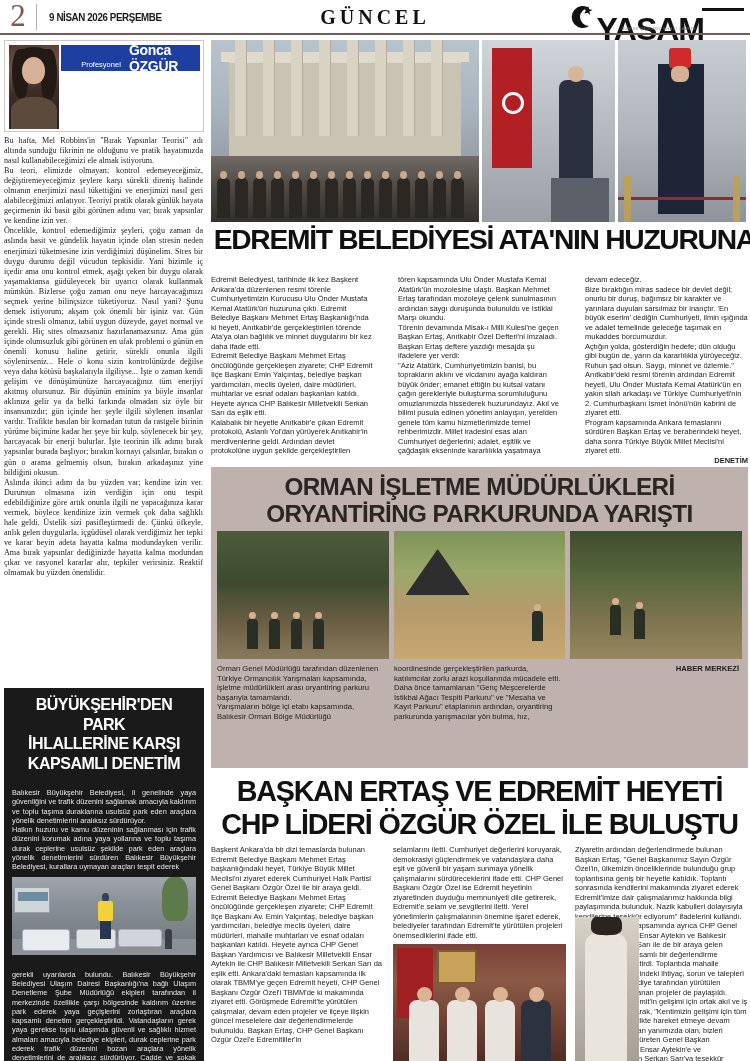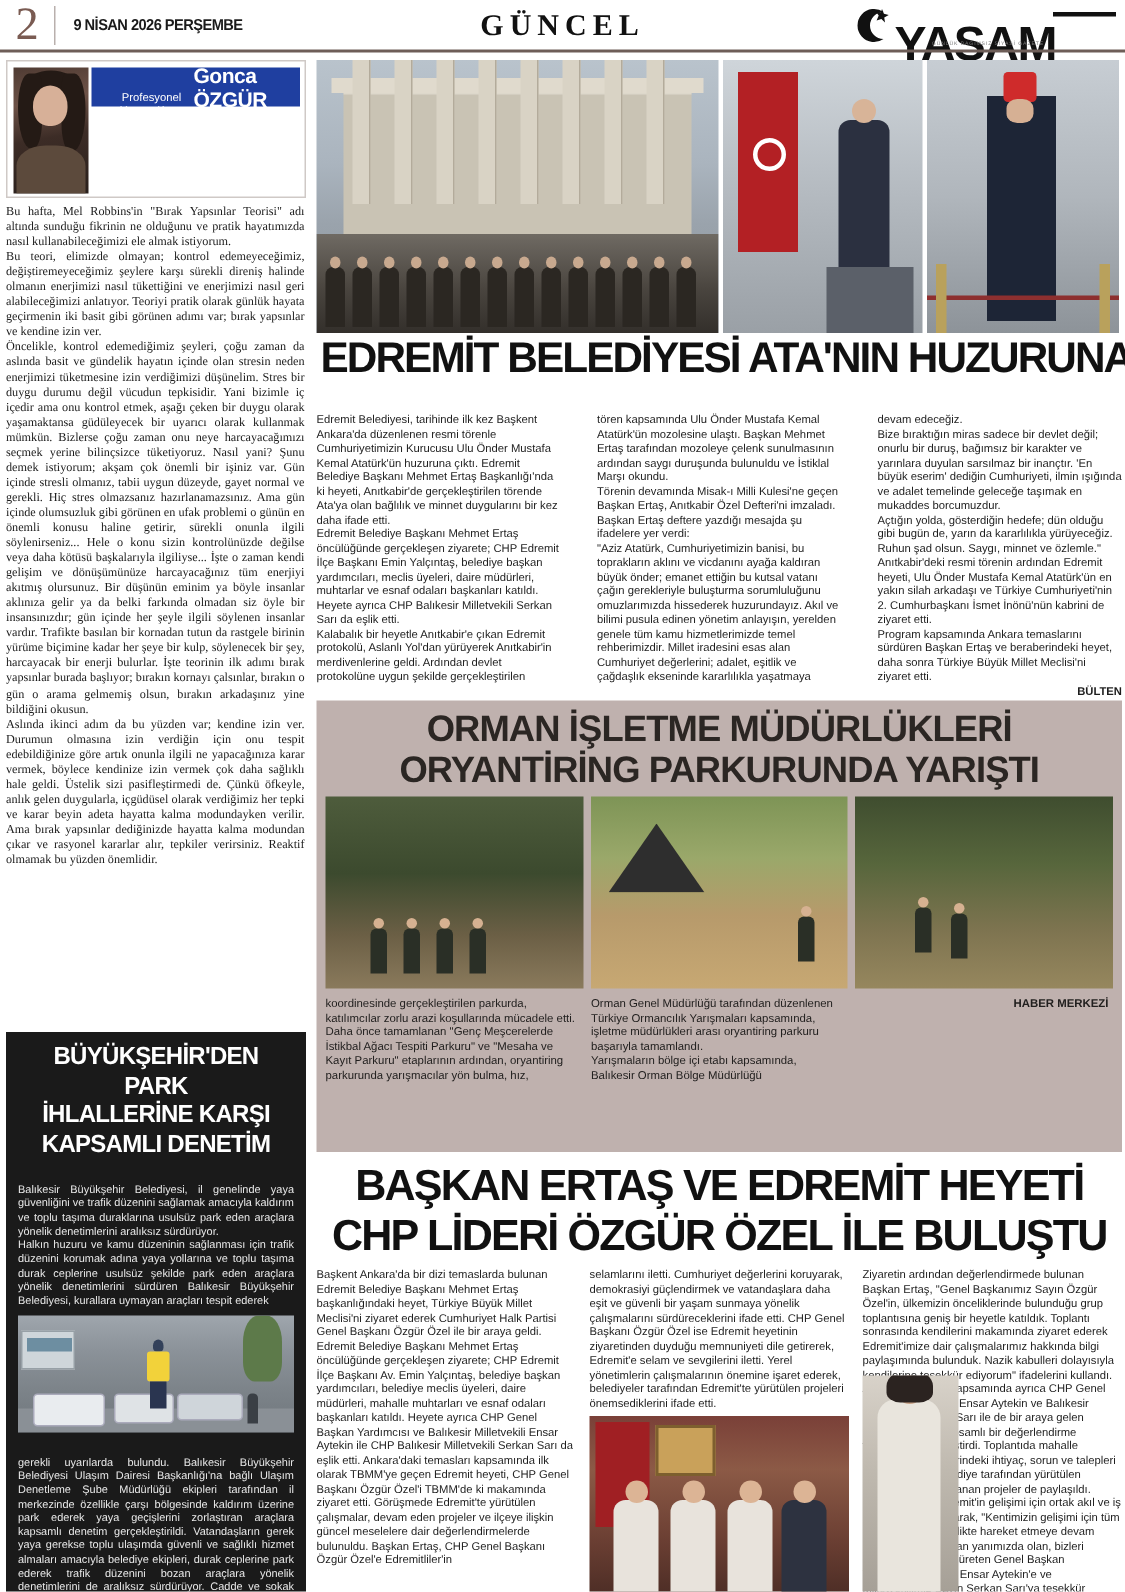--- a/index.html
+++ b/index.html
@@ -392,21 +392,21 @@
         <div class="story-text" style="white-space:pre-line">tören kapsamında Ulu Önder Mustafa Kemal Atatürk'ün mozolesine ulaştı. Başkan Mehmet Ertaş tarafından mozoleye çelenk sunulmasının ardından saygı duruşunda bulunuldu ve İstiklal Marşı okundu.
 Törenin devamında Misak-ı Milli Kulesi'ne geçen Başkan Ertaş, Anıtkabir Özel Defteri'ni imzaladı. Başkan Ertaş deftere yazdığı mesajda şu ifadelere yer verdi:
 "Aziz Atatürk, Cumhuriyetimizin banisi, bu toprakların aklını ve vicdanını ayağa kaldıran büyük önder; emanet ettiğin bu kutsal vatanı çağın gerekleriyle buluşturma sorumluluğunu omuzlarımızda hissederek huzurundayız. Akıl ve bilimi pusula edinen yönetim anlayışın, yerelden genele tüm kamu hizmetlerimizde temel rehberimizdir. Millet iradesini esas alan Cumhuriyet değerlerini; adalet, eşitlik ve çağdaşlık ekseninde kararlılıkla yaşatmaya</div>
       </div>
       <div class="c">
         <div class="story-text" style="white-space:pre-line">devam edeceğiz.
 Bize bıraktığın miras sadece bir devlet değil; onurlu bir duruş, bağımsız bir karakter ve yarınlara duyulan sarsılmaz bir inançtır. 'En büyük eserim' dediğin Cumhuriyeti, ilmin ışığında ve adalet temelinde geleceğe taşımak en mukaddes borcumuzdur.
 Açtığın yolda, gösterdiğin hedefe; dün olduğu gibi bugün de, yarın da kararlılıkla yürüyeceğiz. Ruhun şad olsun. Saygı, minnet ve özlemle."
 Anıtkabir'deki resmi törenin ardından Edremit heyeti, Ulu Önder Mustafa Kemal Atatürk'ün en yakın silah arkadaşı ve Türkiye Cumhuriyeti'nin 2. Cumhurbaşkanı İsmet İnönü'nün kabrini de ziyaret etti.
 Program kapsamında Ankara temaslarını sürdüren Başkan Ertaş ve beraberindeki heyet, daha sonra Türkiye Büyük Millet Meclisi'ni ziyaret etti.</div>
-        <div class="story-text byline">BÜLTEN</div>
+        <div class="story-text byline">DENETİM</div>
       </div>
     </div>
 
     <div class="story2">
       <div class="headline-2">
         <div>ORMAN İŞLETME MÜDÜRLÜKLERİ</div>
         <div>ORYANTİRİNG PARKURUNDA YARIŞTI</div>
       </div>
       <div class="story2-photos">
         <div class="p2 p2a">
@@ -419,25 +419,25 @@
           <div class="tarp"></div>
           <div class="runner" style="right:22px;bottom:18px"></div>
         </div>
         <div class="p2 p2c">
           <div class="runner" style="left:40px;bottom:24px"></div>
           <div class="runner" style="left:64px;bottom:20px"></div>
         </div>
       </div>
       <div class="story2-cols">
         <div class="c">
-          <div class="story2-text">koordinesinde gerçekleştirilen parkurda, katılımcılar zorlu arazi koşullarında mücadele etti. Daha önce tamamlanan "Genç Meşcerelerde İstikbal Ağacı Tespiti Parkuru" ve "Mesaha ve Kayıt Parkuru" etaplarının ardından, oryantiring parkurunda yarışmacılar yön bulma, hız,</div>
-        </div>
-        <div class="c">
           <div class="story2-text" style="white-space:pre-line">Orman Genel Müdürlüğü tarafından düzenlenen Türkiye Ormancılık Yarışmaları kapsamında, işletme müdürlükleri arası oryantiring parkuru başarıyla tamamlandı.
 Yarışmaların bölge içi etabı kapsamında, Balıkesir Orman Bölge Müdürlüğü</div>
+        </div>
+        <div class="c">
+          <div class="story2-text">koordinesinde gerçekleştirilen parkurda, katılımcılar zorlu arazi koşullarında mücadele etti. Daha önce tamamlanan "Genç Meşcerelerde İstikbal Ağacı Tespiti Parkuru" ve "Mesaha ve Kayıt Parkuru" etaplarının ardından, oryantiring parkurunda yarışmacılar yön bulma, hız,</div>
         </div>
         <div class="c">
           <div class="story2-text byline">HABER MERKEZİ</div>
         </div>
       </div>
     </div>
 
     <div class="story3">
       <div class="headline-3">
         <div>BAŞKAN ERTAŞ VE EDREMİT HEYETİ</div>

